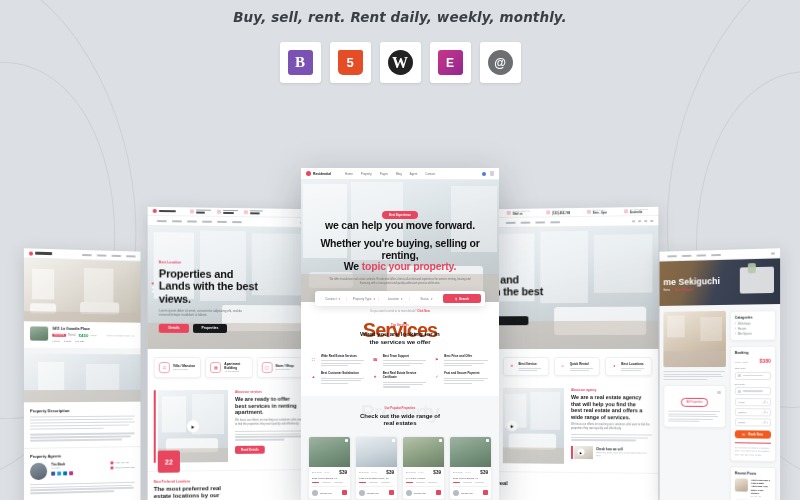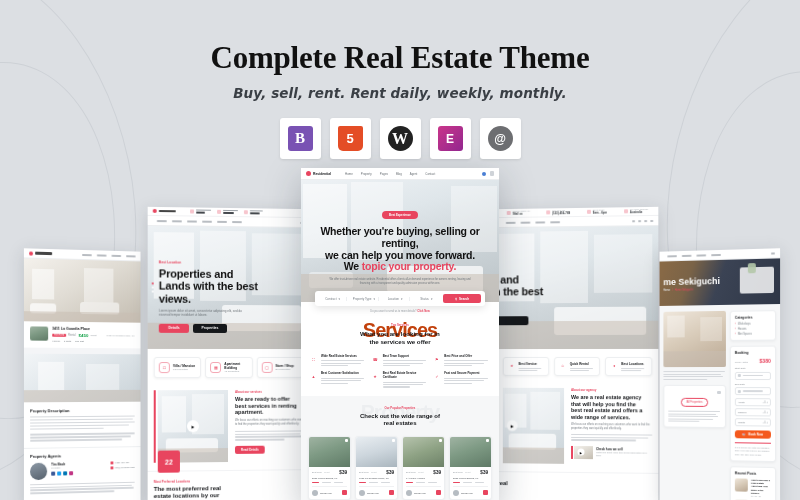--- a/index.html
+++ b/index.html
@@ -83,21 +83,20 @@
 </style>
 </head>
 <body>
 
 <div class="bg-swoosh sw1"></div>
 <div class="bg-swoosh sw2"></div>
 <div class="bg-swoosh sw3"></div>
 <div class="bg-swoosh sw4"></div>
 
 <div class="hero-head">
-  <div class="title">Complete Real Estate Theme</div>
   <div class="subtitle">Buy, sell, rent. Rent daily, weekly, monthly.</div>
   <div class="badges">
     <div class="badge">
       <span class="bi bi-bs">B</span>
       </div>
     <div class="badge">
       <span class="bi bi-html">5</span>
       </div>
     <div class="badge">
       <span class="bi bi-wp">W</span>
@@ -617,22 +616,22 @@
 
   <div class="hero-img ph-living" style="height:122px;">
     <div class="win" style="left:2px;top:4px;width:44px;height:74px;"></div>
     <div class="win" style="left:50px;top:2px;width:52px;height:78px;opacity:.8;"></div>
     <div class="win" style="left:150px;top:6px;width:46px;height:66px;opacity:.7;"></div>
     <div class="sofa" style="left:86px;top:86px;width:96px;height:26px;"></div>
     <div class="sofa" style="left:8px;top:92px;width:44px;height:16px;opacity:.6;"></div>
     <div class="floor" style="height:28px;"></div>
     <div style="position:absolute;left:0;right:0;top:22px;text-align:center;">
       <span class="lbl-red" style="font-size:2.8px;padding:2px 7px;">Best Experience</span>
+      <div class="hlabel" style="font-size:10.5px;">we can help you move forward.</div>
       <div class="hlabel" style="font-size:10.5px;margin-top:6px;">Whether you're buying, selling or renting,</div>
-      <div class="hlabel" style="font-size:10.5px;">we can help you move forward.</div>
       <div class="hlabel" style="font-size:10.5px;">
         <span>We </span><span style="color:#e8455f;">topic your property.</span>
       </div>
       <div style="font-size:2.6px;color:#6f757a;margin:5px auto 0 auto;width:148px;line-height:1.6;">We offer trust-driven real estate website. Residential offers clients all-in demand experience for owners renting, leasing and financing with a transparent and quality admission process within one.</div>
     </div>
   </div>
 
   <div style="position:relative;margin-top:-11px;padding:0 14px;z-index:5;">
     <div style="background:#fff;border-radius:3px;box-shadow:0 2px 8px rgba(0,0,0,.12);
                 display:flex;align-items:center;padding:3px 4px;gap:3px;">

